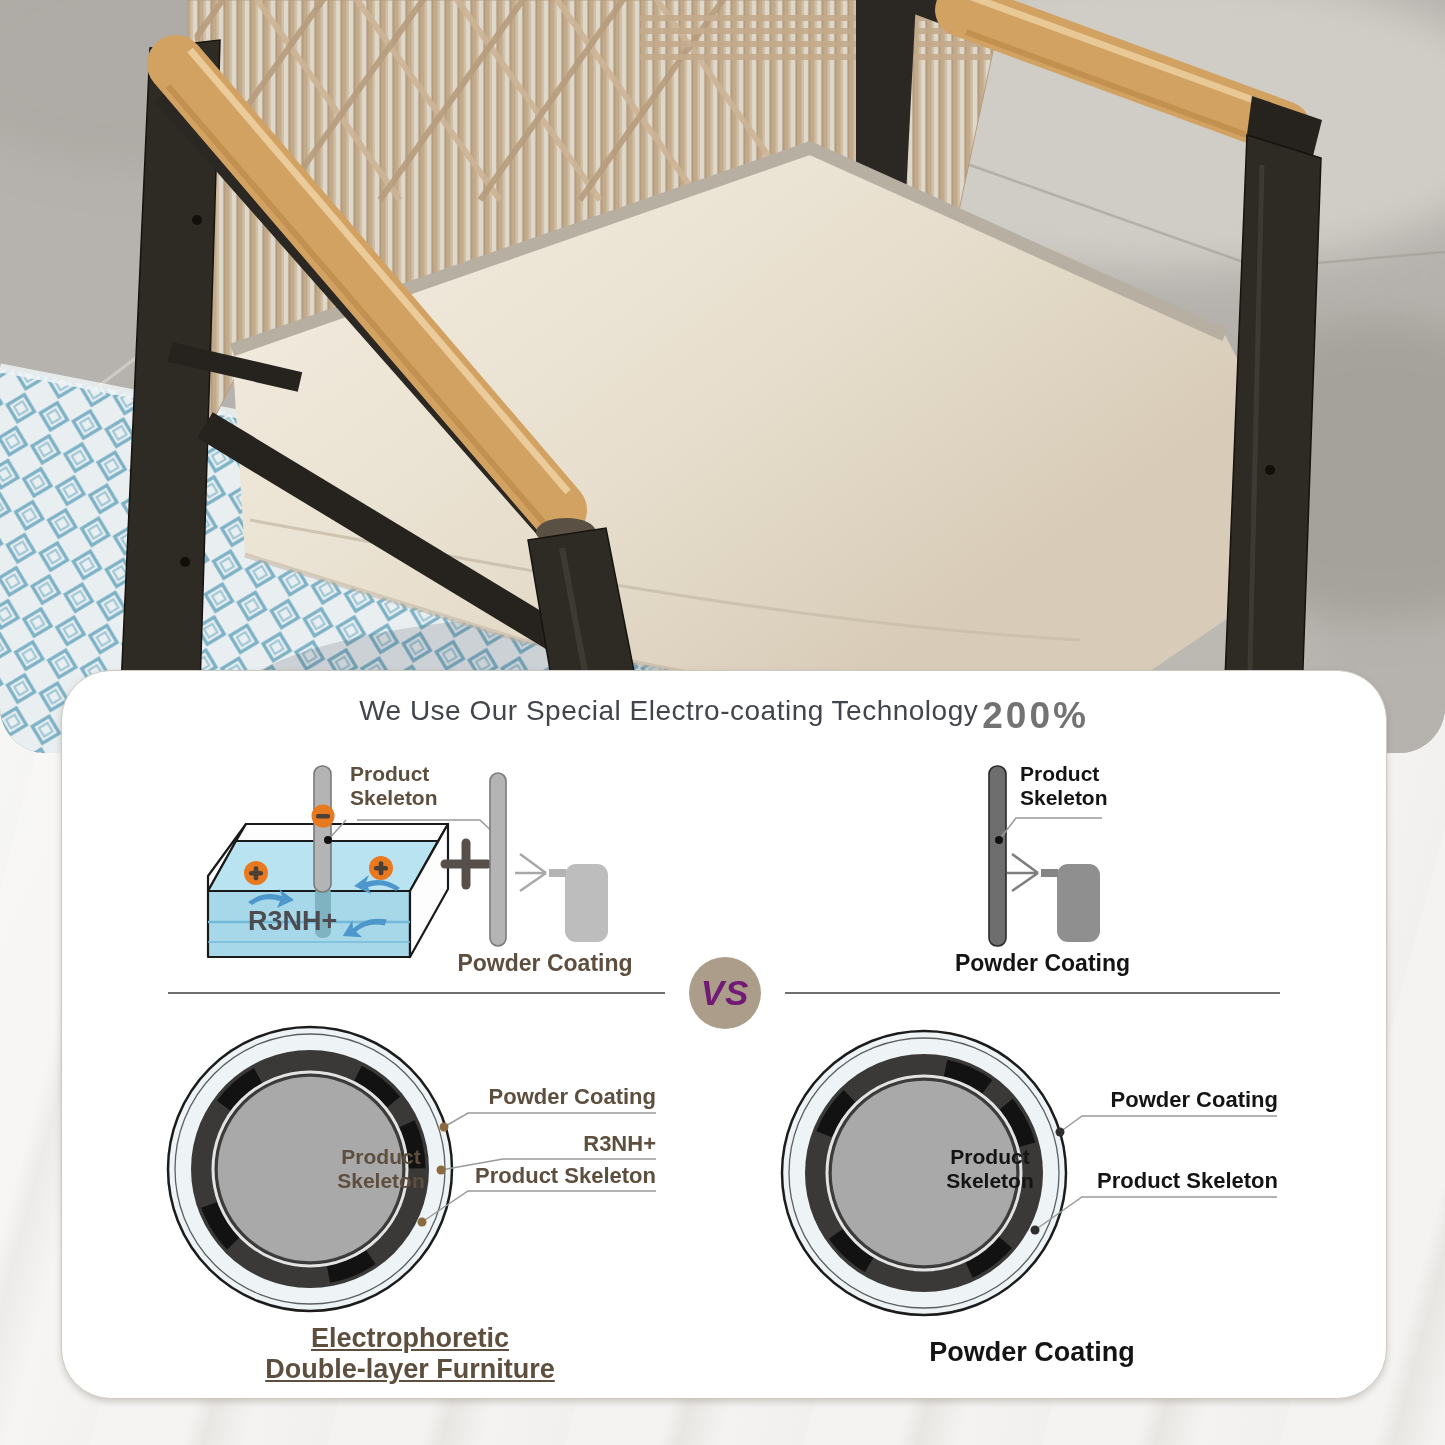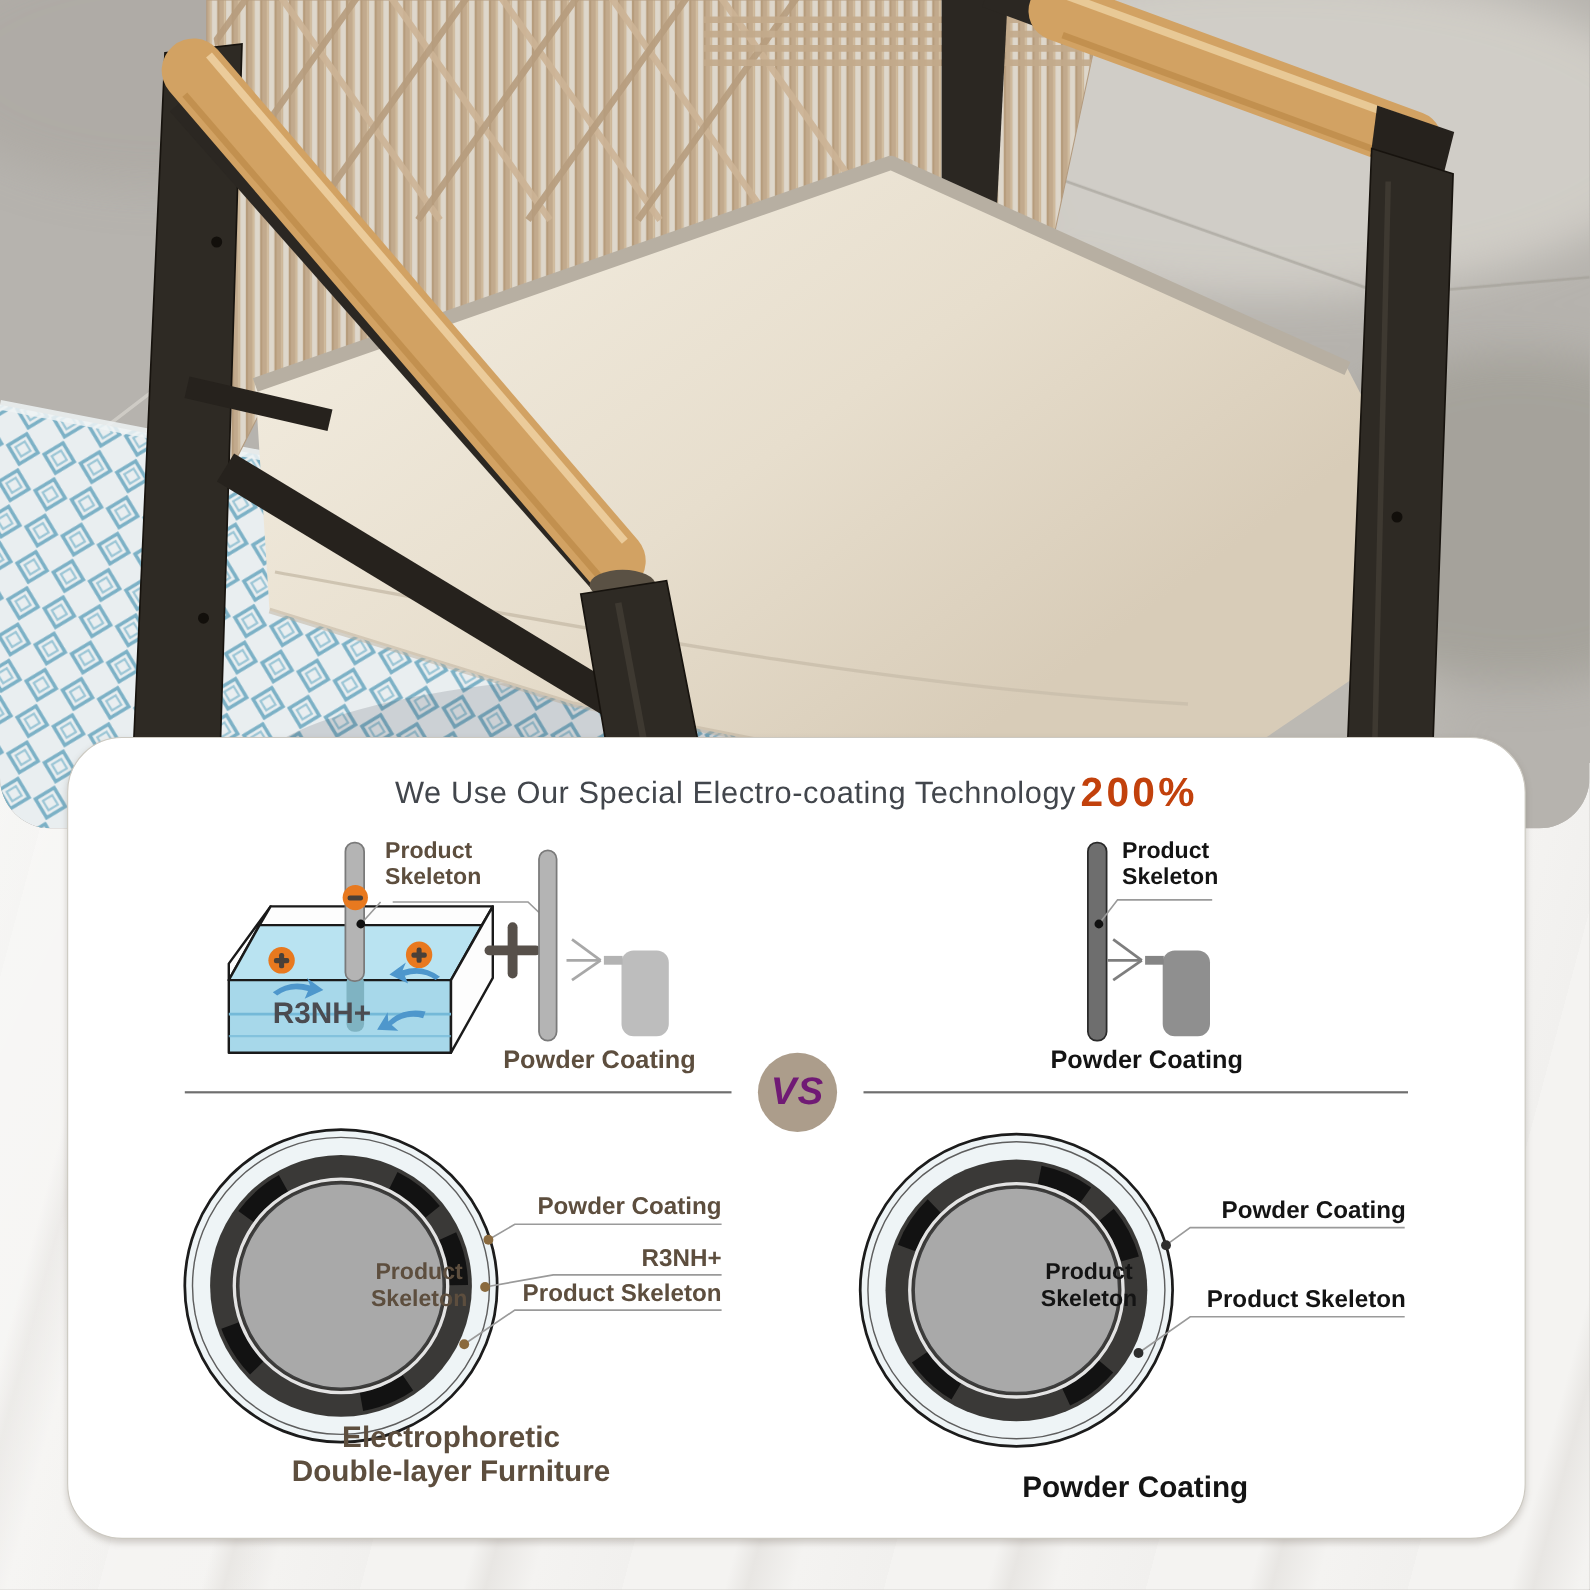--- a/index.html
+++ b/index.html
@@ -16,25 +16,25 @@
     border-radius:0 0 46px 46px;overflow:hidden;background:#b6b3ae;
   }
   .photo svg{display:block;}
   .card{
     position:absolute;left:61px;top:670px;width:1324px;height:727px;
     background:#ffffff;border:1px solid #ccc9c1;border-radius:50px;
     box-shadow:0 3px 6px rgba(110,102,90,.28);
   }
   .hdr{
     position:absolute;left:0;top:24px;width:100%;height:52px;
-    display:flex;align-items:center;justify-content:center;gap:4px;
+    display:flex;align-items:flex-start;justify-content:center;gap:4px;
     white-space:nowrap;
   }
   .hdr .plain{font-size:28px;color:#42464c;letter-spacing:.5px;}
-  .hdr .pct{font-size:37px;font-weight:700;color:#c2410c;letter-spacing:3px;}
+  .hdr .pct{font-size:37px;font-weight:700;color:#737373;letter-spacing:3px;}
   .diagram{position:absolute;}
   .lbl{position:absolute;line-height:1.15;}
   .brown{color:#5d4e3e;}
   .dark{color:#141414;}
   .b21{font-weight:700;font-size:21px;}
   .b22{font-weight:700;font-size:22px;}
   .b23{font-weight:700;font-size:23px;}
   .r3{font-weight:800;font-size:27px;color:#4b4b50;}
   .tr{text-align:right;}
   .tc{text-align:center;}
@@ -270,21 +270,21 @@
       <polyline points="20,126 66,95 254,95"></polyline>
     </g>
     <circle cx="42" cy="31" r="4.5" fill="#8a6a3e"></circle>
     <circle cx="39" cy="74" r="4.5" fill="#8a6a3e"></circle>
     <circle cx="20" cy="126" r="4.5" fill="#8a6a3e"></circle>
   </svg>
   <div class="lbl b22 brown tr" style="left:398px;top:413px;width:196px;">Powder Coating</div>
   <div class="lbl b22 brown tr" style="left:398px;top:460px;width:196px;">R3NH+</div>
   <div class="lbl b22 brown tr" style="left:398px;top:492px;width:196px;">Product Skeleton</div>
   <div class="lbl b21 brown tc" style="left:258px;top:474px;width:122px;">Product Skeleton</div>
-  <div class="caption brown tc" style="left:158px;top:620px;width:380px;">
+  <div class="caption brown tc" style="left:158px;top:652px;width:380px;text-decoration:underline;">
     <div>Electrophoretic</div>
     <div>Double-layer Furniture</div>
   </div>
 
   <svg class="diagram" style="left:710px;top:350px;" width="304" height="304" viewBox="0 0 304 304">
     <g>
       <circle cx="152" cy="152" r="142" fill="#eef4f6" stroke="#1c1c1c" stroke-width="2.5"></circle>
       <circle cx="152" cy="152" r="135" fill="none" stroke="#5e5e5e" stroke-width="1.3"></circle>
       <circle cx="152" cy="152" r="119" fill="#3a3937"></circle>
       <circle cx="152" cy="152" r="107" fill="none" stroke="#121212" stroke-width="17" stroke-dasharray="46 104" transform="rotate(-40 152 152)"></circle>

